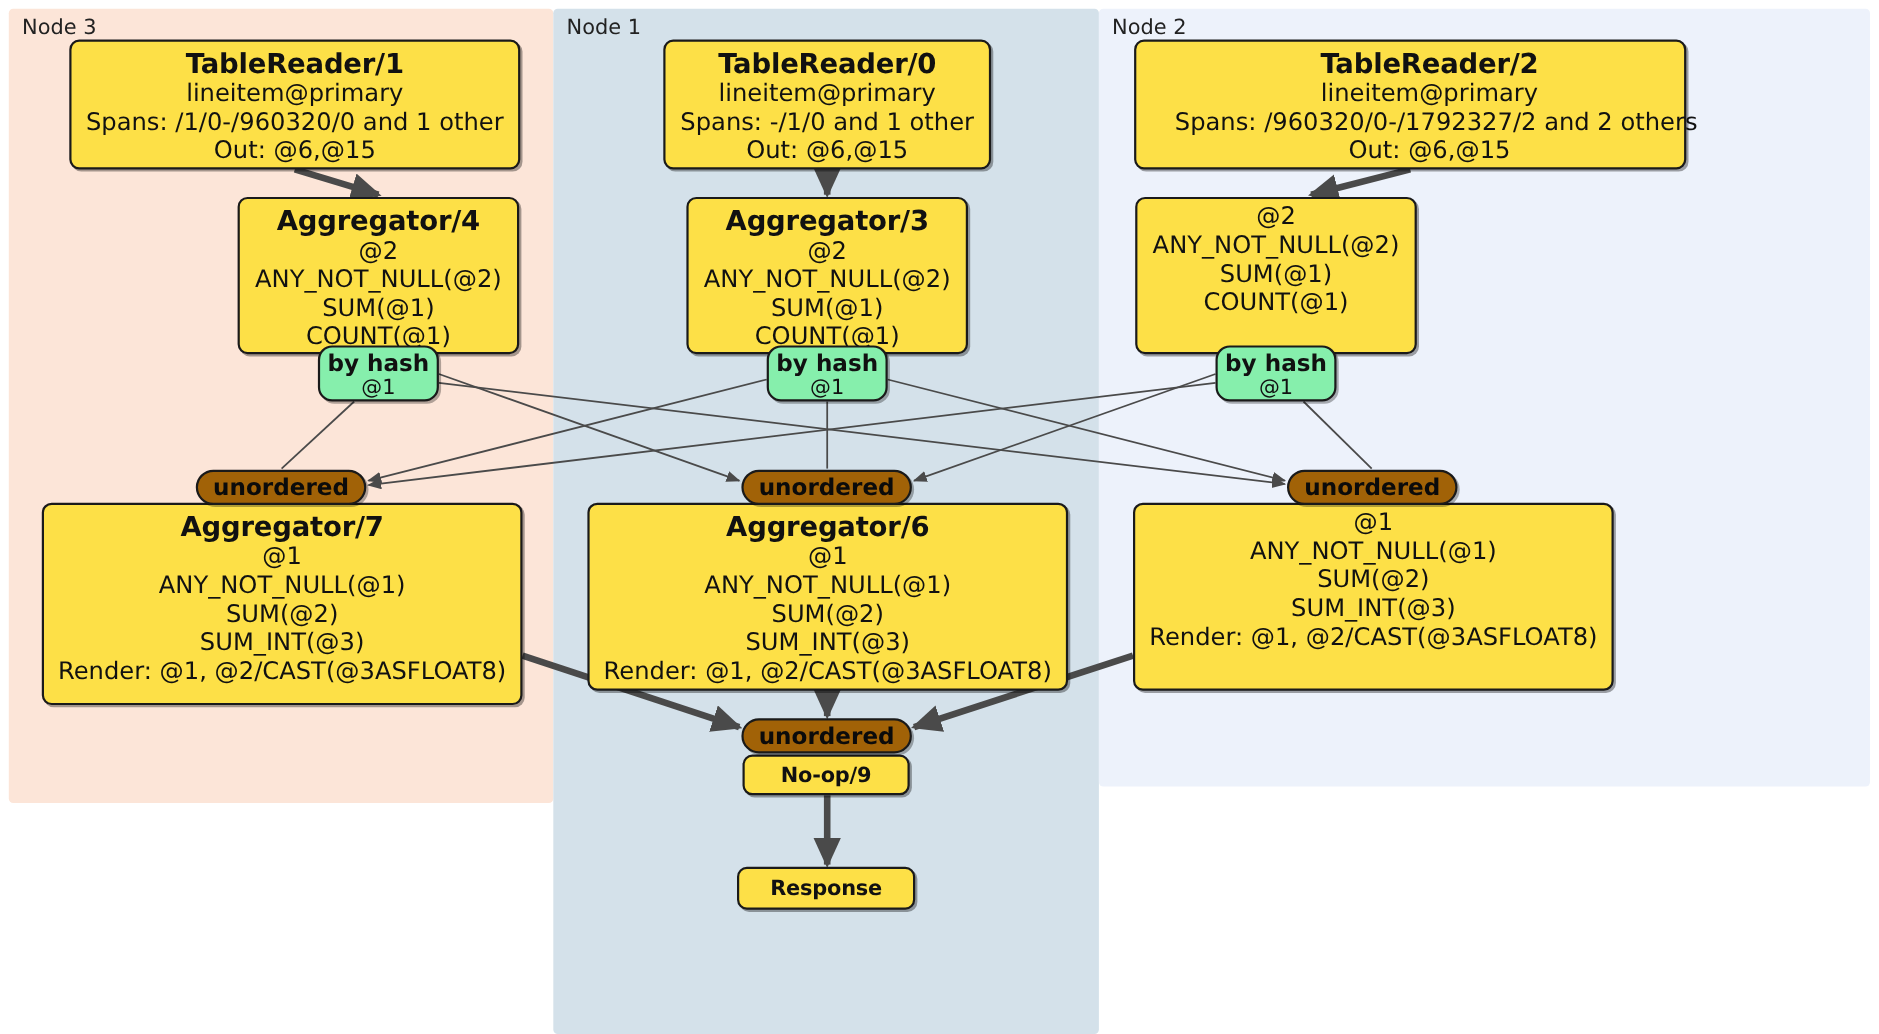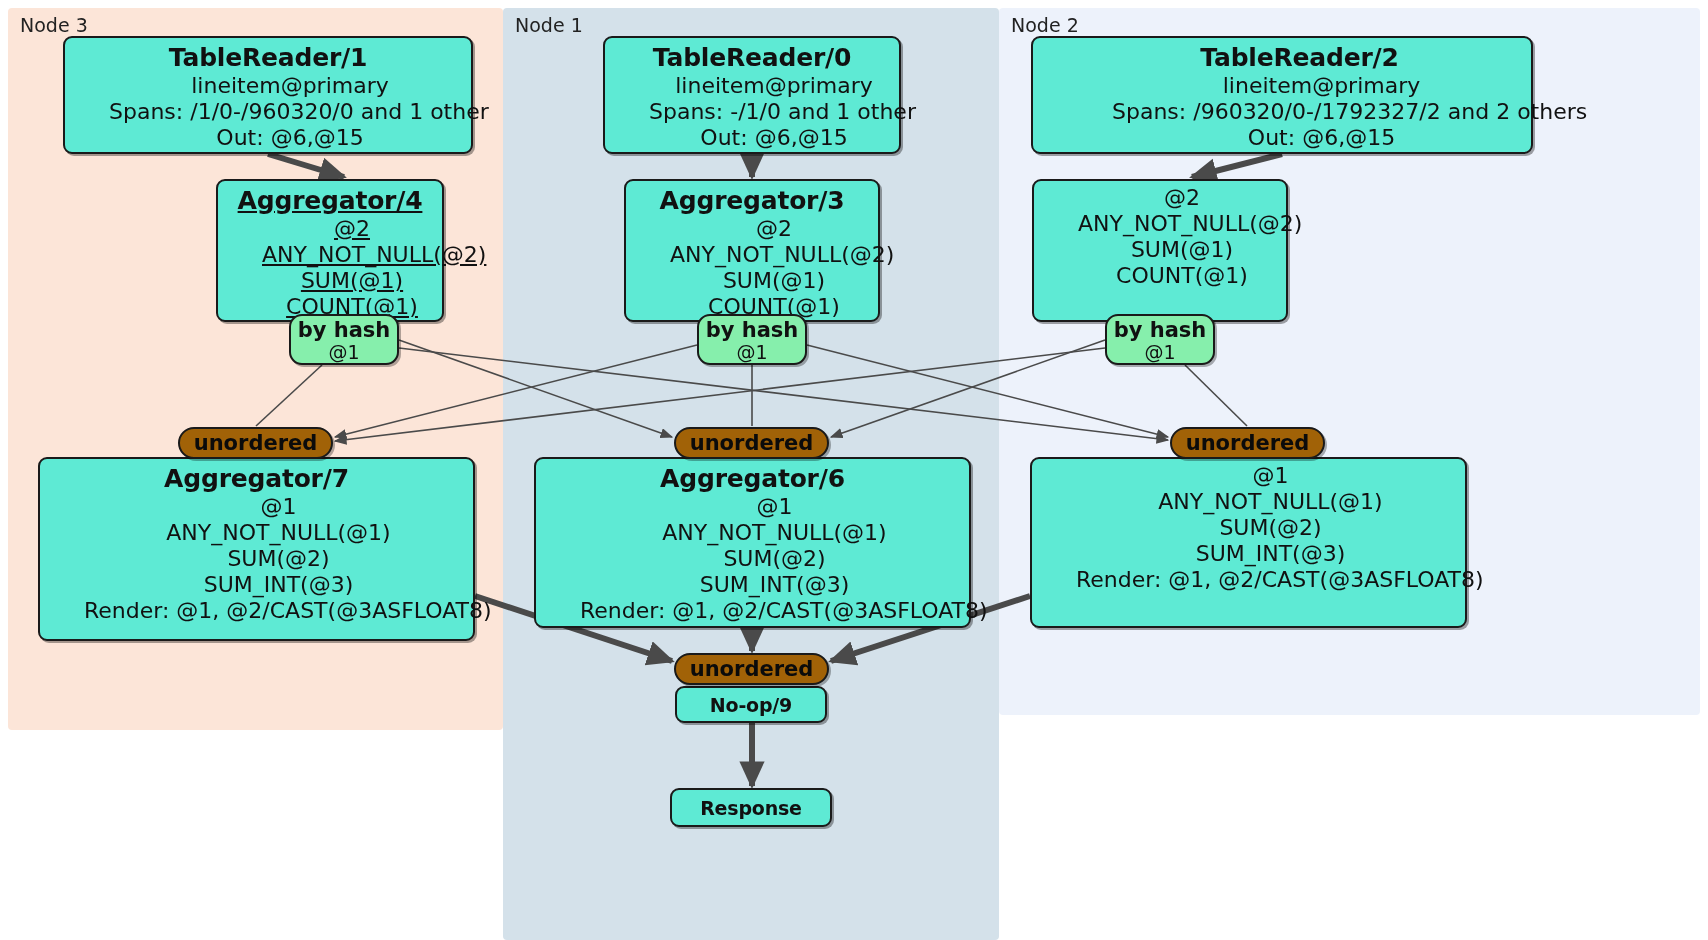--- a/index.html
+++ b/index.html
@@ -22,40 +22,39 @@
     font-family:"DejaVu Sans", sans-serif;
     white-space:nowrap;
   }
 
   
   #edges{position:absolute;left:0;top:0;width:1708px;height:940px;pointer-events:none;}
 
   
   .proc{
     position:absolute;
-    background:#5eead4;
+    background:#fde047;
     border:2px solid #1a1a1a;
     border-radius:9px;
     box-sizing:border-box;
     text-align:center;
     color:#111111;
     box-shadow:2px 2px 0 rgba(0,0,0,0.35);
     padding-top:4px;
   }
   .proc .title{
     font-weight:bold;
     font-size:25px;
     line-height:31px;
     letter-spacing:-0.2px;
   }
   .proc .det{
     font-size:22px;
     line-height:26px;
     white-space:nowrap;
-    margin-left:44px;
   }
   .proc.compact{display:flex;align-items:center;justify-content:center;padding-top:0;}
   .proc.compact .title{font-size:19px;line-height:28px;}
 
   
   .badge{
     position:absolute;
     border:2px solid #1a1a1a;
     box-sizing:border-box;
     text-align:center;
@@ -128,21 +127,21 @@
         <div class="det">lineitem@primary</div>
         <div class="det">Spans: -/1/0 and 1 other</div>
         <div class="det">Out: @6,@15</div>
       </div>
       <div class="proc" style="left: 1031px; top: 36px; width: 502px; height: 118px; padding-left: 35px;">
         <div class="title">TableReader/2</div>
         <div class="det">lineitem@primary</div>
         <div class="det">Spans: /960320/0-/1792327/2 and 2 others</div>
         <div class="det">Out: @6,@15</div>
       </div>
-      <div class="proc" style="left: 216px; top: 179px; width: 228px; height: 143px; text-decoration: underline;">
+      <div class="proc" style="left: 216px; top: 179px; width: 256px; height: 143px;">
         <div class="title">Aggregator/4</div>
         <div class="det">@2</div>
         <div class="det">ANY_NOT_NULL(@2)</div>
         <div class="det">SUM(@1)</div>
         <div class="det">COUNT(@1)</div>
       </div>
       <div class="proc" style="left: 624px; top: 179px; width: 256px; height: 143px;">
         <div class="title">Aggregator/3</div>
         <div class="det">@2</div>
         <div class="det">ANY_NOT_NULL(@2)</div>

